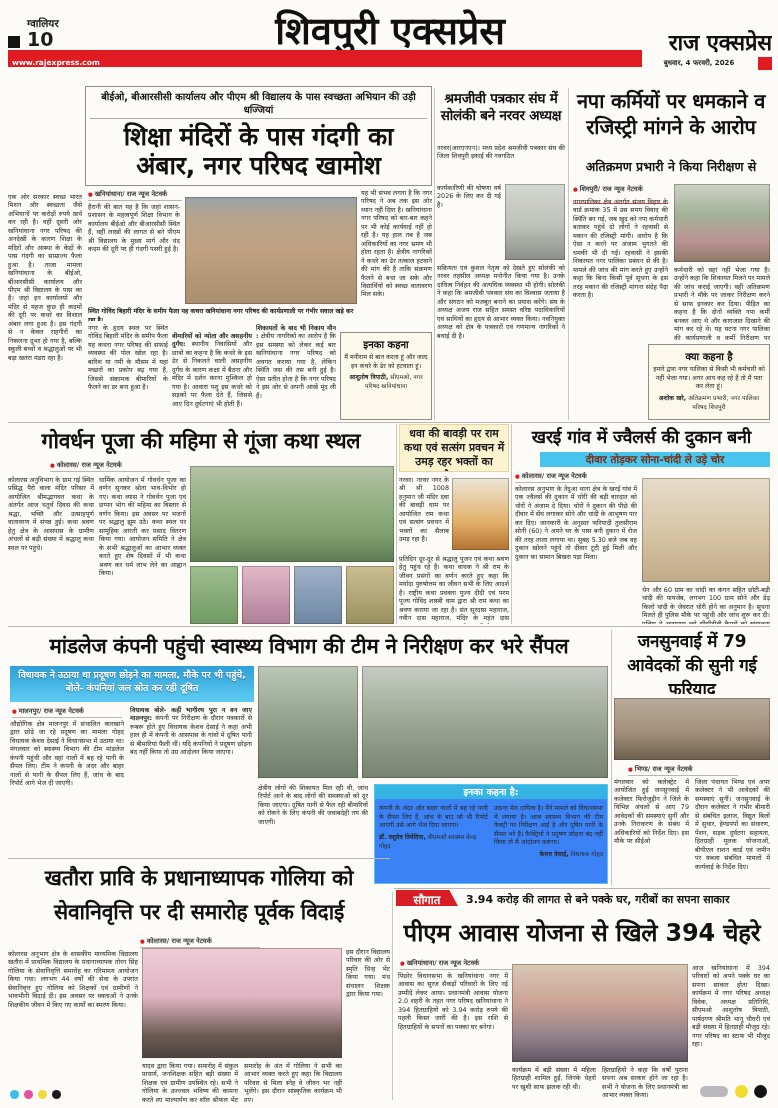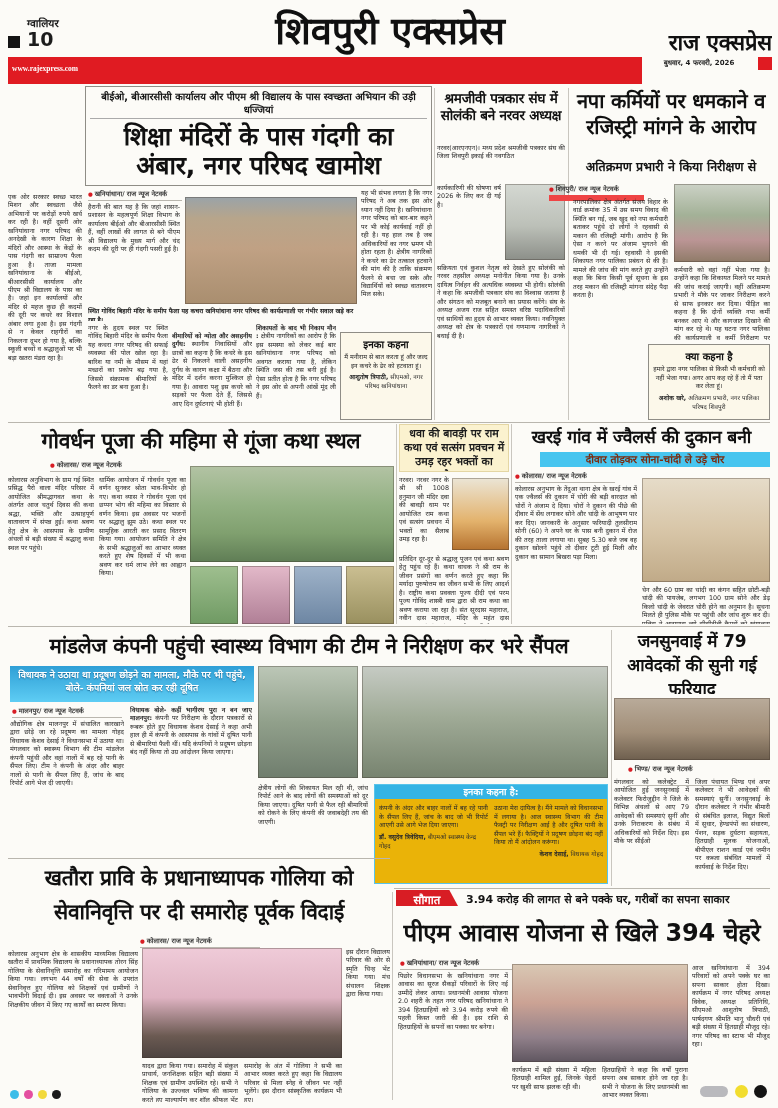--- a/index.html
+++ b/index.html
@@ -17,21 +17,21 @@
   .vr{position:absolute;width:1px;background:#c9c6bf;}
   .hr{position:absolute;height:1px;background:#b9b6ae;}
   .qbox{border:1px solid #8f8d86;background:#fcf8ea;text-align:center;padding:4px 3px;overflow:hidden;}
   .qtitle{font-weight:900;font-size:10px;color:#111;}
   .qtext{font-size:6.3px;line-height:1.35;margin-top:2px;color:#2a2a2a;}
   .qattr{font-size:6.2px;margin-top:2px;color:#2a2a2a;}
   .qattr b{font-weight:800;}
   .cyanbar{background:#47c5ef;color:#7a2c10;font-weight:800;text-align:center;overflow:hidden;}
   .cyanbox{background:linear-gradient(180deg,#2f9fd6,#5ecdf4);color:#fff;font-weight:800;
            text-align:center;overflow:hidden;text-shadow:0 1px 1px rgba(0,60,100,.55);}
-  .qbox2{border:1px solid #59c4ea;background:#eab308;overflow:hidden;}
+  .qbox2{border:1px solid #59c4ea;background:#3b82f6;overflow:hidden;}
   .qhdr{background:#35b4e4;color:#fff;font-weight:800;font-size:9.5px;text-align:center;line-height:14px;}
   .yelbox{background:#fbf2cf;border:1px solid #e4d6a4;font-weight:800;text-align:center;overflow:hidden;}
   .flag{background:#d81d24;color:#fff;font-weight:800;text-align:center;
         clip-path:polygon(0 0,86% 0,100% 100%,0 100%);}
   .redbar{background:#e01b22;}
   .mark{position:absolute;border-radius:50%;}
   
   .ph-garbage{background:linear-gradient(180deg,#9aa3a8 0%,#b7a58b 20%,#c0a184 48%,#a98e6f 100%);}
   .ph-portrait{background:linear-gradient(180deg,#d4d8d2 0%,#bcc0b8 55%,#8c8f89 100%);}
   .ph-street{background:linear-gradient(180deg,#ccd2c6,#a3b197 40%,#bb9595 72%,#8f7b68);}
@@ -51,21 +51,21 @@
 </head>
 <body>
 
 <div class="page">
 
   <div class="abs" style="left:8px;top:36px;width:12px;height:12px;background:#141414;"></div>
   <div class="abs" style="left:27px;top:16px;font-size:10.5px;font-weight:800;">ग्वालियर</div>
   <div class="abs" style="left:27px;top:28px;font-size:19px;font-weight:900;">10</div>
   <div class="abs headline" style="left:590px;top:30px;width:182px;height:26px;font-size:22px;line-height:26px;text-align:right;">राज एक्सप्रेस</div>
   <div class="abs headline" style="left:180px;top:6px;width:420px;height:50px;font-size:38px;line-height:50px;">शिवपुरी एक्सप्रेस</div>
-  <div class="abs redbar" style="left:8px;top:57px;width:634px;height:27px;font-family:Liberation Serif, serif;">
+  <div class="abs redbar" style="left:8px;top:50px;width:634px;height:17px;">
     <span style="color:#fff;font-size:7.5px;font-weight:700;line-height:13px;padding-left:4px;display:inline-block;">www.rajexpress.com</span>
   </div>
   <div class="abs" style="left:644px;top:58px;width:110px;height:12px;font-size:7px;font-weight:700;text-align:center;">बुधवार, 4 फरवरी, 2026</div>
   <div class="abs redbar" style="left:758px;top:57px;width:14px;height:13px;"></div>
 
   <div class="abs" style="left:85px;top:86px;width:347px;height:100px;border:1px solid #8f8d86;padding:3px 4px;overflow:hidden;">
     <div class="kicker" style="font-size:9.8px;border-bottom:1px solid #aaa;padding-bottom:2px;">बीईओ, बीआरसीसी कार्यालय और पीएम श्री विद्यालय के पास स्वच्छता अभियान की उड़ी धज्जियां</div>
     <div class="headline" style="font-size:25px;line-height:1.17;margin-top:3px;">शिक्षा मंदिरों के पास गंदगी का अंबार, नगर परिषद खामोश</div>
   </div>
   <div class="abs bodytext" style="left:8px;top:193px;width:74px;height:228px;">एक ओर सरकार स्वच्छ भारत मिशन और स्वच्छता जैसे अभियानों पर करोड़ों रुपये खर्च कर रही है। वहीं दूसरी ओर खनियांधाना नगर परिषद की अनदेखी के कारण शिक्षा के मंदिरों और आस्था के केंद्रों के पास गंदगी का साम्राज्य फैला हुआ है। ताजा मामला खनियांधाना के बीईओ, बीआरसीसी कार्यालय और पीएम श्री विद्यालय के पास का है। जहां इन कार्यालयों और मंदिर से महज कुछ ही कदमों की दूरी पर कचरे का विशाल अंबार लगा हुआ है। इस गंदगी से न केवल राहगीरों का निकलना दूभर हो गया है, बल्कि स्कूली बच्चों व श्रद्धालुओं पर भी बड़ा खतरा मंडरा रहा है।</div>
@@ -90,21 +90,21 @@
   <div class="vr" style="left:434px;top:88px;height:332px;"></div>
   <div class="abs headline" style="left:437px;top:90px;width:128px;height:50px;font-size:13.5px;line-height:1.25;">श्रमजीवी पत्रकार संघ में सोलंकी बने नरवर अध्यक्ष</div>
   <div class="abs bodytext" style="left:437px;top:144px;width:128px;height:38px;">नरवर(आरएनएन)। मध्य प्रदेश श्रमजीवी पत्रकार संघ की जिला शिवपुरी इकाई की नवगठित</div>
   <div class="abs photo ph-portrait" style="left:505px;top:184px;width:60px;height:76px;"></div>
   <div class="abs bodytext" style="left:437px;top:184px;width:64px;height:76px;">कार्यकारिणी की घोषणा वर्ष 2026 के लिए कर दी गई है।</div>
   <div class="abs bodytext" style="left:437px;top:264px;width:128px;height:156px;">सक्रियता एवं कुशल नेतृत्व को देखते हुए सोलंकी को नरवर तहसील अध्यक्ष मनोनीत किया गया है। उनके दायित्व निर्वहन की अत्यधिक व्यवस्था भी होगी। सोलंकी ने कहा कि श्रमजीवी पत्रकार संघ का विश्वास जताया है और संगठन को मजबूत बनाने का प्रयास करेंगे। संघ के अध्यक्ष अजय राज सहित समस्त वरिष्ठ पदाधिकारियों एवं साथियों का हृदय से आभार व्यक्त किया। नवनियुक्त अध्यक्ष को क्षेत्र के पत्रकारों एवं गणमान्य नागरिकों ने बधाई दी है।</div>
 
   <div class="vr" style="left:568px;top:88px;height:332px;"></div>
   <div class="abs headline" style="left:571px;top:88px;width:200px;height:66px;font-size:20px;line-height:1.3;">नपा कर्मियों पर धमकाने व रजिस्ट्री मांगने के आरोप</div>
   <div class="abs kicker" style="left:571px;top:158px;width:200px;height:20px;font-size:12.5px;">अतिक्रमण प्रभारी ने किया निरीक्षण से इनकार</div>
-  <div class="abs byline" style="left:549px;top:184px;width:95px;border-bottom:6px solid #ef4444;padding-bottom:2px;">शिवपुरी/ राज न्यूज नेटवर्क</div>
+  <div class="abs byline" style="left:573px;top:184px;width:95px;border-bottom:1px solid #ef4444;padding-bottom:10px;">शिवपुरी/ राज न्यूज नेटवर्क</div>
   <div class="abs photo ph-street" style="left:674px;top:184px;width:96px;height:78px;"></div>
   <div class="abs bodytext" style="left:573px;top:198px;width:95px;height:222px;">नगरपालिका क्षेत्र अंतर्गत संजय विहार के वार्ड क्रमांक 35 में उस समय विवाद की स्थिति बन गई, जब खुद को नपा कर्मचारी बताकर पहुंचे दो लोगों ने रहवासी से मकान की रजिस्ट्री मांगी। आरोप है कि ऐसा न करने पर अंजाम भुगतने की धमकी भी दी गई। रहवासी ने इसकी शिकायत नगर पालिका प्रबंधन से की है। मामले की जांच की मांग करते हुए उन्होंने कहा कि बिना किसी पूर्व सूचना के इस तरह मकान की रजिस्ट्री मांगना संदेह पैदा करता है।</div>
   <div class="abs bodytext" style="left:674px;top:266px;width:96px;height:74px;">कर्मचारी को वहां नहीं भेजा गया है। उन्होंने कहा कि शिकायत मिलने पर मामले की जांच कराई जाएगी। वहीं अतिक्रमण प्रभारी ने मौके पर जाकर निरीक्षण करने से साफ इनकार कर दिया। पीड़ित का कहना है कि दोनों व्यक्ति नपा कर्मी बनकर आए थे और कागजात दिखाने की मांग कर रहे थे। यह घटना नगर पालिका की कार्यप्रणाली व कर्मी निरीक्षण पर सवाल खड़े कर रही है।</div>
   <div class="abs qbox" style="left:648px;top:344px;width:122px;height:76px;">
     <div class="qtitle">क्या कहना है</div>
     <div class="qtext">हमारे द्वारा नगर पालिका से किसी भी कर्मचारी को नहीं भेजा गया। अगर आप कह रहे हैं तो मैं पता कर लेता हूं।</div>
     <div class="qattr"><b>अशोक खरे,</b> <span>अतिक्रमण प्रभारी, नगर पालिका परिषद शिवपुरी</span></div>
   </div>
 
   <div class="hr" style="left:8px;top:422px;width:762px;"></div>
@@ -157,21 +157,21 @@
       <div style="width:50%;">
         <div class="qtext" style="text-align:justify;">उठाना मेरा दायित्व है। मैंने मामले को विधानसभा में लगाया है। आज स्वास्थ्य विभाग की टीम फैक्ट्री पर निरीक्षण आई है और दूषित पानी के सैंपल भरे हैं। फैक्ट्रियों ने प्रदूषण छोड़ना बंद नहीं किया तो मैं आंदोलन करूंगा।</div>
         <div class="qattr" style="text-align:right;"><b>केशव देसाई,</b> <span>विधायक गोहद</span></div>
       </div>
     </div>
   </div>
 
   <div class="vr" style="left:611px;top:630px;height:256px;"></div>
   <div class="abs headline" style="left:614px;top:630px;width:156px;height:64px;font-size:17px;line-height:1.4;">जनसुनवाई में 79 आवेदकों की सुनी गई फरियाद</div>
   <div class="abs photo ph-meeting" style="left:614px;top:698px;width:156px;height:62px;"></div>
-  <div class="abs byline" style="left:628px;top:764px;width:110px;border-bottom:1px solid #b9b6ae;padding-bottom:12px;">भिण्ड/ राज न्यूज नेटवर्क</div>
+  <div class="abs byline" style="left:628px;top:764px;width:110px;border-bottom:1px solid #b9b6ae;padding-bottom:2px;">भिण्ड/ राज न्यूज नेटवर्क</div>
   <div class="abs bodytext" style="left:614px;top:778px;width:75px;height:108px;">मंगलवार को कलेक्ट्रेट में आयोजित हुई जनसुनवाई में कलेक्टर फिरोजुद्दीन ने जिले के विभिन्न अंचलों से आए 79 आवेदकों की समस्याएं सुनीं और उनके निराकरण के संबंध में अधिकारियों को निर्देश दिए। इस मौके पर सीईओ</div>
   <div class="abs bodytext" style="left:695px;top:778px;width:75px;height:108px;">जिला पंचायत भिण्ड एवं अपर कलेक्टर ने भी आवेदकों की समस्याएं सुनीं। जनसुनवाई के दौरान कलेक्टर ने गंभीर बीमारी से संबंधित इलाज, विद्युत बिलों में सुधार, हेण्डपंपों का संधारण, पेंशन, सड़क दुर्घटना सहायता, हितग्राही मूलक योजनाओं, बीपीएल राशन कार्ड एवं जमीन पर कब्जा संबंधित मामलों में कार्यवाई के निर्देश दिए।</div>
 
   <div class="hr" style="left:8px;top:858px;width:382px;"></div>
   <div class="hr" style="left:394px;top:888px;width:376px;"></div>
 
   <div class="abs headline" style="left:8px;top:862px;width:382px;height:70px;font-size:21px;line-height:1.6;">खतौरा प्रावि के प्रधानाध्यापक गोलिया को सेवानिवृत्ति पर दी समारोह पूर्वक विदाई</div>
   <div class="abs byline" style="left:140px;top:936px;width:120px;border-bottom:1px solid #b9b6ae;padding-bottom:2px;">कोलारस/ राज न्यूज नेटवर्क</div>
   <div class="abs bodytext" style="left:8px;top:950px;width:130px;height:150px;">कोलारस अनुभाग क्षेत्र के शासकीय माध्यमिक विद्यालय खतौरा में प्राथमिक विद्यालय के प्रधानाध्यापक तोरन सिंह गोलिया के सेवानिवृत्ति समारोह का गरिमामय आयोजन किया गया। लगभग 44 वर्षों की सेवा के उपरांत सेवानिवृत्त हुए गोलिया को शिक्षकों एवं ग्रामीणों ने भावभीनी विदाई दी। इस अवसर पर वक्ताओं ने उनके शिक्षकीय जीवन में किए गए कार्यों का स्मरण किया।</div>
   <div class="abs photo ph-group" style="left:142px;top:948px;width:200px;height:110px;"></div>

